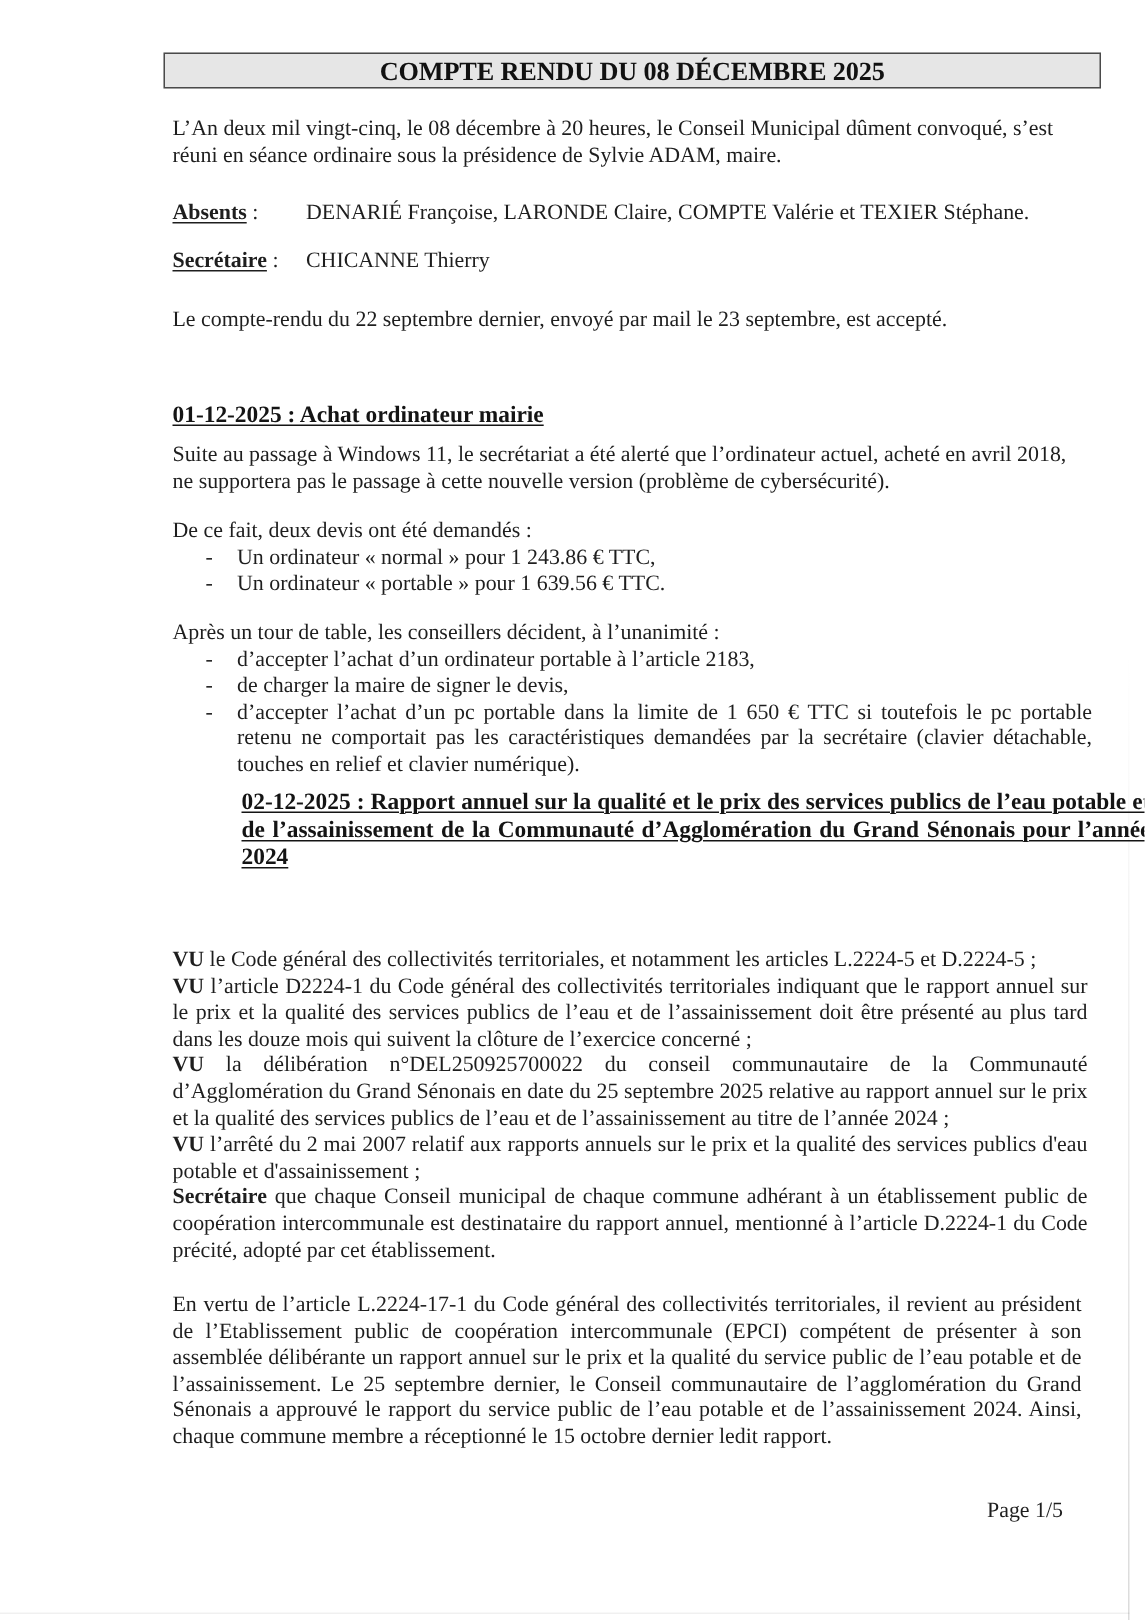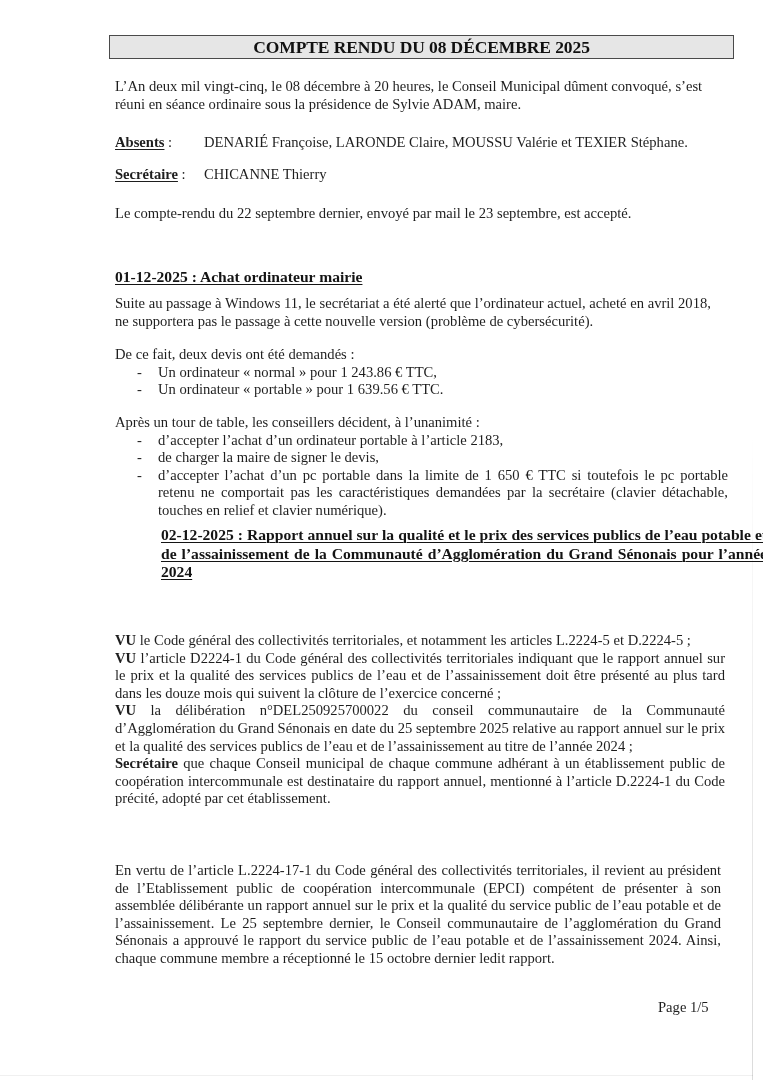--- a/index.html
+++ b/index.html
@@ -109,21 +109,21 @@
   <div class="title-box">
     <span>COMPTE RENDU DU 08 DÉCEMBRE 2025</span>
   </div>
 
   <div class="block" style="top:78px;">
     <p style="white-space:nowrap;">L’An deux mil vingt-cinq, le 08 décembre à 20 heures, le Conseil Municipal dûment convoqué, s’est</p>
     <p style="white-space:nowrap;">réuni en séance ordinaire sous la présidence de Sylvie ADAM, maire.</p>
   </div>
 
   <div class="label-row" style="top:134px;">
-    <span class="lbl"><u>Absents</u><span> :</span></span><span>DENARIÉ Françoise, LARONDE Claire, MOUSSU Valérie et TEXIER Stéphane.</span>
+    <span class="lbl"><u>Absents</u><span> :</span></span><span>DENARIÉ Françoise, LARONDE Claire, COMPTE Valérie et TEXIER Stéphane.</span>
   </div>
 
   <div class="label-row" style="top:166px;">
     <span class="lbl"><u>Secrétaire</u><span> :</span></span><span>CHICANNE Thierry</span>
   </div>
 
   <div class="block" style="top:205px;">
     <p style="white-space:nowrap;">Le compte-rendu du 22 septembre dernier, envoyé par mail le 23 septembre, est accepté.</p>
   </div>
 
@@ -154,20 +154,21 @@
   </div>
 
   <div class="block" style="top:526px; width:606px;margin-left:46px;">
     <p class="section-title just" style="line-height:18.5px;">02-12-2025 : Rapport annuel sur la qualité et le prix des services publics de l’eau potable et de l’assainissement de la Communauté d’Agglomération du Grand Sénonais pour l’année 2024</p>
   </div>
 
   <div class="block just" style="top:632px; width:610px;">
     <p><b>VU</b><span> le Code général des collectivités territoriales, et notamment les articles L.2224-5 et D.2224-5 ;</span></p>
     <p><b>VU</b><span> l’article D2224-1 du Code général des collectivités territoriales indiquant que le rapport annuel sur le prix et la qualité des services publics de l’eau et de l’assainissement doit être présenté au plus tard dans les douze mois qui suivent la clôture de l’exercice concerné ;</span></p>
     <p><b>VU</b><span> la délibération n°DEL250925700022 du conseil communautaire de la Communauté d’Agglomération du Grand Sénonais en date du 25 septembre 2025 relative au rapport annuel sur le prix et la qualité des services publics de l’eau et de l’assainissement au titre de l’année 2024 ;</span></p>
+    <p><b>VU</b><span> l’arrêté du 2 mai 2007 relatif aux rapports annuels sur le prix et la qualité des services publics d'eau potable et d'assainissement ;</span></p>
     <p><b>Secrétaire</b><span> que chaque Conseil municipal de chaque commune adhérant à un établissement public de coopération intercommunale est destinataire du rapport annuel, mentionné à l’article D.2224-1 du Code précité, adopté par cet établissement.</span></p>
   </div>
 
   <div class="block just" style="top:862px; width:606px;">
     <p>En vertu de l’article L.2224-17-1 du Code général des collectivités territoriales, il revient au président de l’Etablissement public de coopération intercommunale (EPCI) compétent de présenter à son assemblée délibérante un rapport annuel sur le prix et la qualité du service public de l’eau potable et de l’assainissement. Le 25 septembre dernier, le Conseil communautaire de l’agglomération du Grand Sénonais a approuvé le rapport du service public de l’eau potable et de l’assainissement 2024. Ainsi, chaque commune membre a réceptionné le 15 octobre dernier ledit rapport.</p>
   </div>
 
   <div class="page-num">Page 1/5</div>
 </div>
 

